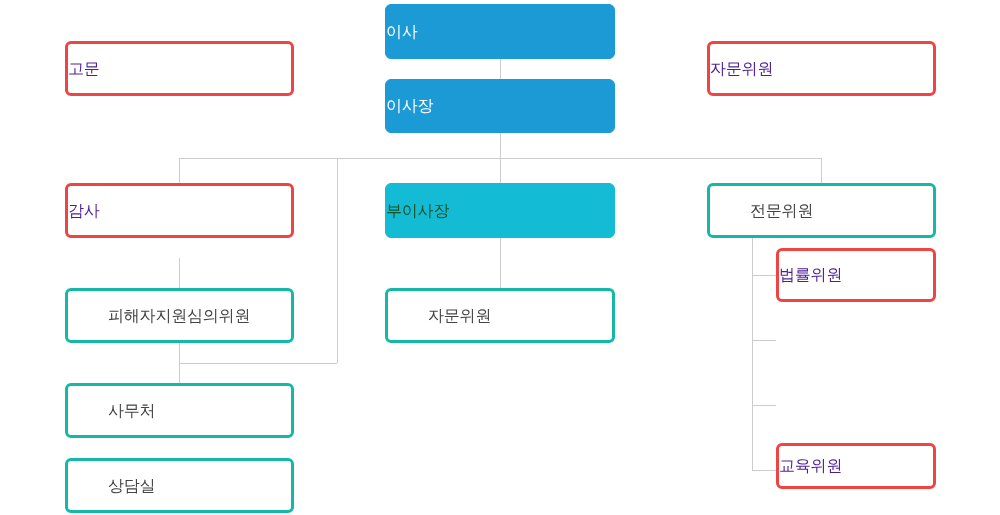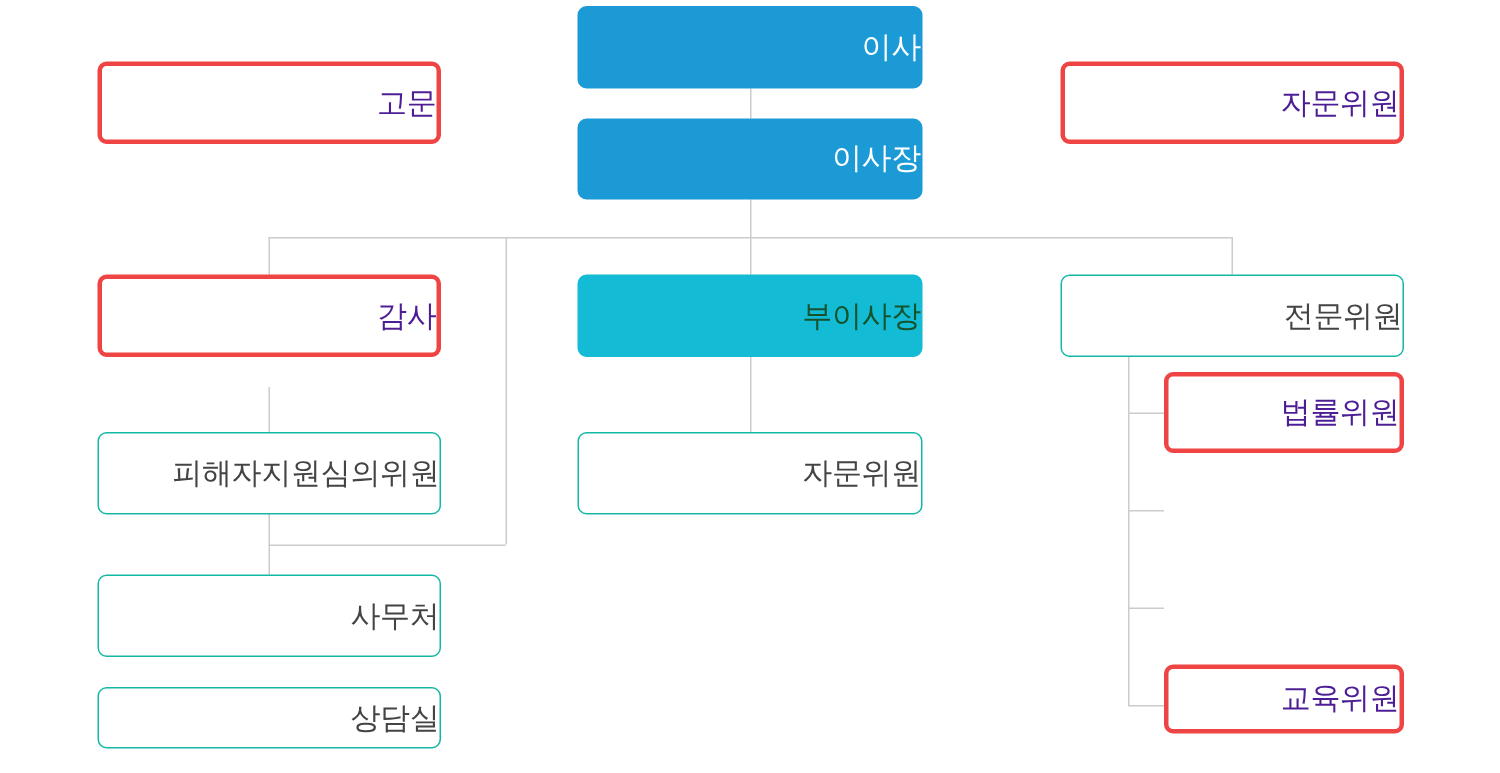--- a/index.html
+++ b/index.html
@@ -15,23 +15,23 @@
     width: 1000px;
     height: 515px;
     background: #ffffff;
     overflow: hidden;
   }
   .node {
     position: absolute;
     box-sizing: border-box;
     display: flex;
     align-items: center;
-    justify-content: flex-end;
+    justify-content: flex-start;
     border-radius: 6px;
-    font-size: 20px;
+    font-size: 16px;
     letter-spacing: -0.2px;
     text-align: center;
     line-height: 1.2;
     z-index: 2;
   }
   .node.blue {
     background: #1c9ad6;
     border: 1px solid #1c9ad6;
     color: #ffffff;
   }
@@ -40,22 +40,23 @@
     border: 1px solid #13bcd4;
     color: #14532d;
   }
   .node.outline-blue {
     background: #ffffff;
     border: 3px solid #ef4444;
     color: #4c1d95;
   }
   .node.outline-gray {
     background: #ffffff;
-    border: 1px solid #14b8a6;
+    border: 3px solid #14b8a6;
     color: #444444;
+    padding-left: 40px;
   }
   .line {
     position: absolute;
     background: #cccccc;
     z-index: 1;
   }
   .line.h { height: 1px; }
   .line.v { width: 1px; }
 </style>
 </head>
@@ -107,16 +108,16 @@
     </div>
     <div class="node outline-gray" style="left: 385px; top: 288px; width: 230px; height: 55px;">
       <span>자문위원</span>
     </div>
     <div class="node outline-gray" style="left: 65px; top: 383px; width: 229px; height: 55px;">
       <span>사무처</span>
     </div>
     <div class="node outline-blue" style="left: 776px; top: 443px; width: 160px; height: 46px;">
       <span>교육위원</span>
     </div>
-    <div class="node outline-gray" style="left: 65px; top: 458px; width: 229px; height: 41px;">
+    <div class="node outline-gray" style="left: 65px; top: 458px; width: 229px; height: 55px;">
       <span>상담실</span>
     </div>
   </div>
 
 </body></html>

